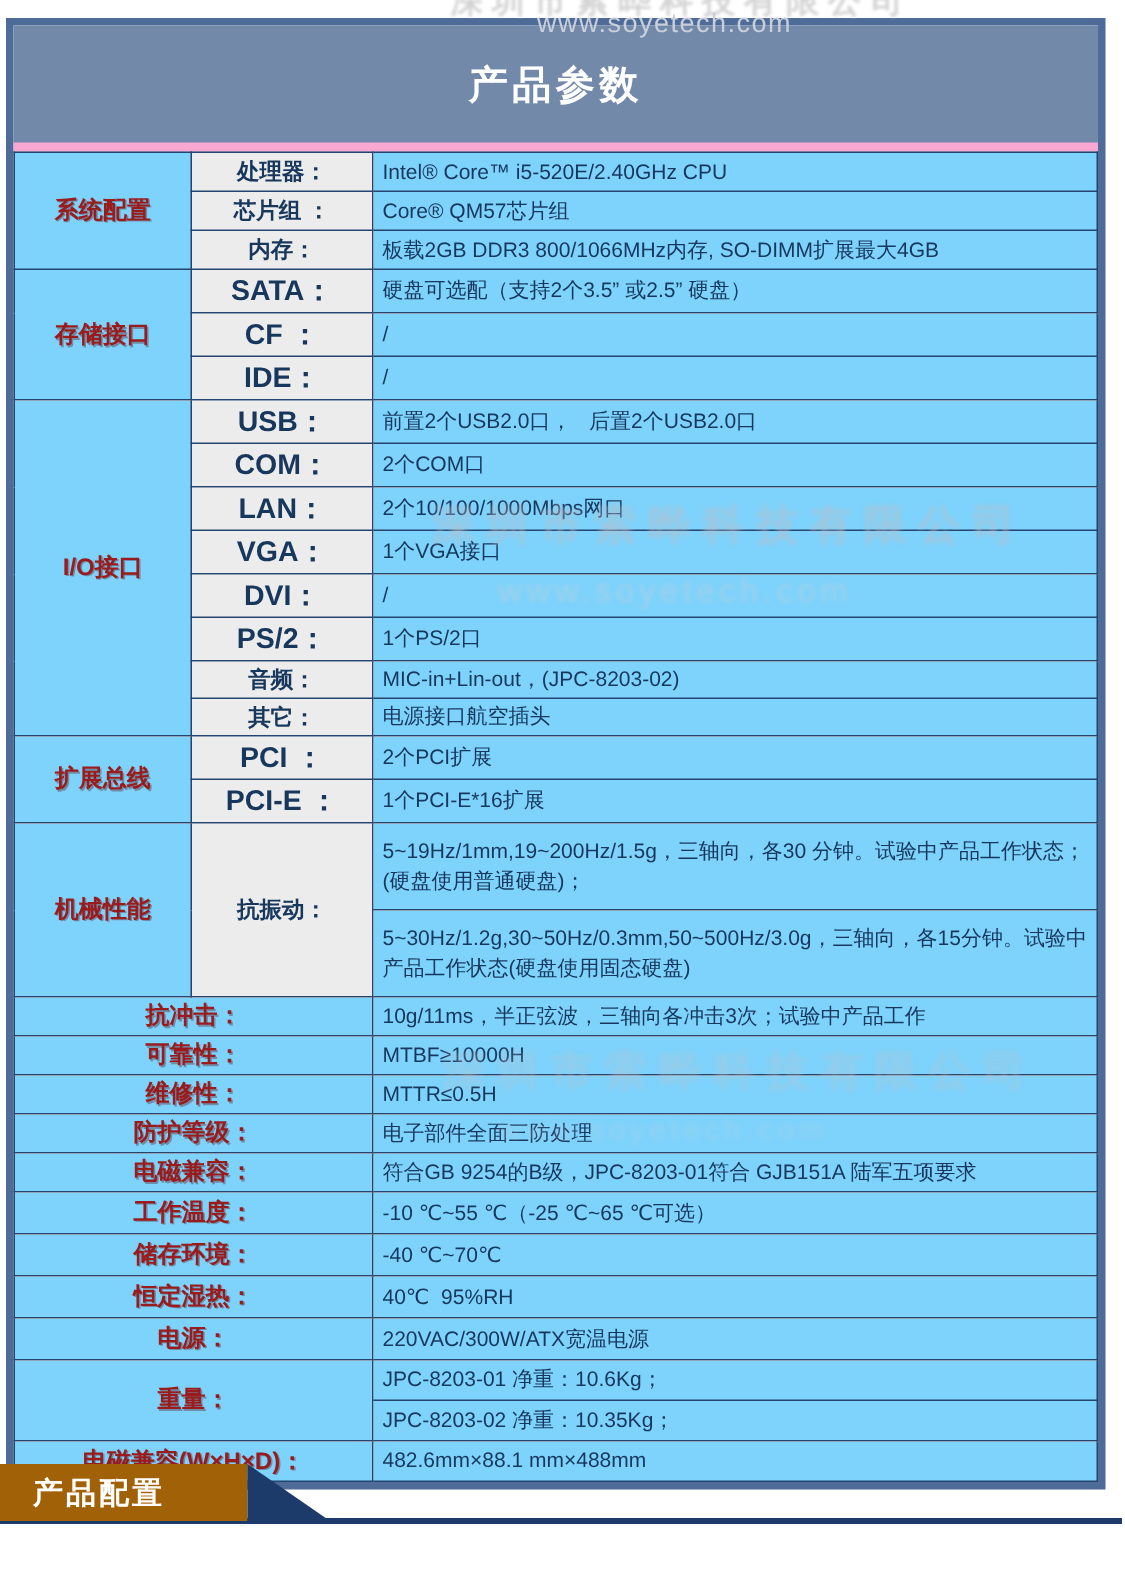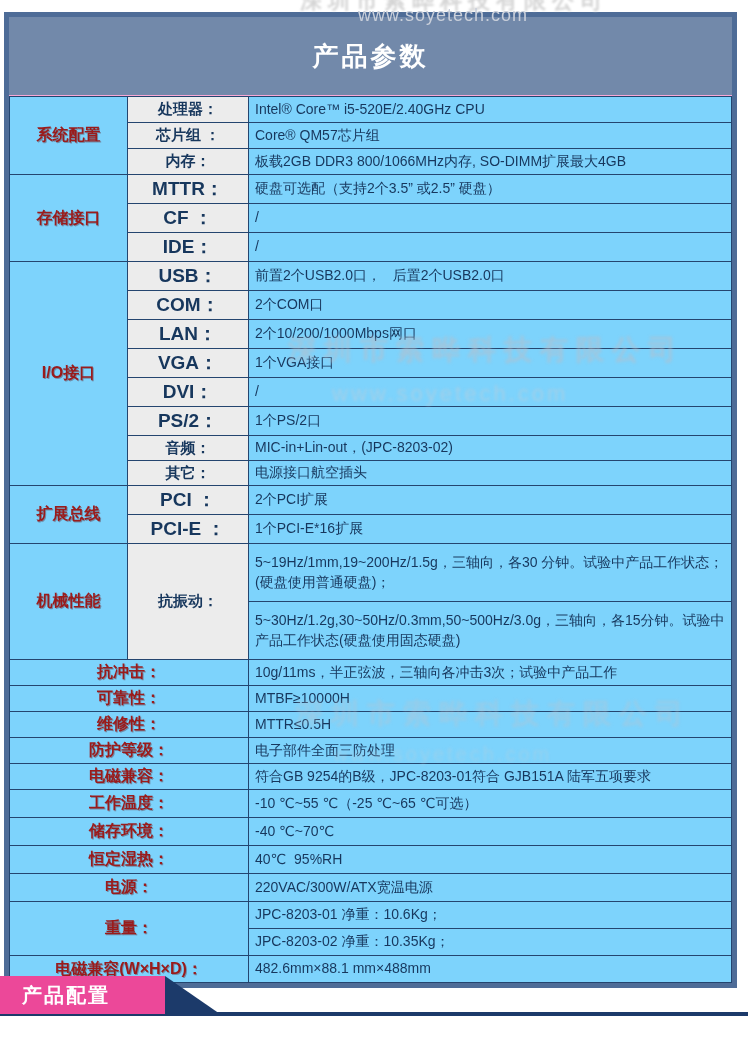--- a/index.html
+++ b/index.html
@@ -7,21 +7,21 @@
     width:750px;height:1046px;position:relative;overflow:hidden;background:#ffffff;
     font-family:"Liberation Sans","DejaVu Sans",sans-serif;
     -webkit-font-smoothing:antialiased;
   }
   
   .sheet{
     position:absolute;left:4px;top:12px;width:723px;
     border:5px solid #4e6c97;background:#ffffff;z-index:1;
   }
   .title-band{
-    height:78px;background:#7289aa;border-bottom:1px solid #f9a8d4;
+    height:78px;background:#7289aa;border-bottom:6px solid #f9a8d4;
     display:flex;align-items:center;justify-content:center;
   }
   .title-band span{
     color:#ffffff;font-size:26px;font-weight:bold;letter-spacing:3px;
   }
   table.spec{
     border-collapse:collapse;width:723px;table-layout:fixed;
   }
   table.spec td{
     border:1px solid #24456f;overflow:hidden;
@@ -52,21 +52,21 @@
   .wm-top-url{top:5px;left:358px;font-size:18px;color:#c9cfda;letter-spacing:1px;filter:blur(0.4px);}
   .wm-mid-company{top:331px;left:288px;font-size:28px;color:rgba(185,190,200,0.55);letter-spacing:8px;filter:blur(1.5px);font-weight:bold;}
   .wm-mid-url{top:381px;left:332px;font-size:22px;color:rgba(200,205,215,0.5);letter-spacing:3px;filter:blur(1.5px);}
   .wm-low-company{top:695px;left:295px;font-size:28px;color:rgba(190,195,205,0.38);letter-spacing:8px;filter:blur(1.6px);font-weight:bold;}
   .wm-low-url{top:743px;left:333px;font-size:20px;color:rgba(200,205,215,0.35);letter-spacing:3px;filter:blur(1.6px);}
   
   .banner-line{
     position:absolute;left:0;top:1012px;width:748px;height:4px;background:#1c3a6a;z-index:2;
   }
   .banner{
-    position:absolute;left:0;top:976px;width:165px;height:38px;background:#ec4899;z-index:3;
+    position:absolute;left:0;top:976px;width:165px;height:38px;background:#a16207;z-index:3;
     display:flex;align-items:center;
   }
   .banner::after{
     content:"";position:absolute;left:165px;top:0;width:0;height:0;
     border-bottom:38px solid #1c3a6a;border-right:55px solid transparent;
   }
   .banner span{
     color:#ffffff;font-size:20px;font-weight:bold;padding-left:22px;letter-spacing:2px;
   }
 </style>
@@ -101,21 +101,21 @@
       <td class="k">芯片组 ：</td>
       <td class="v">Core® QM57芯片组</td>
     </tr>
     <tr style="height:26px">
       <td class="k">内存：</td>
       <td class="v">板载2GB DDR3 800/1066MHz内存, SO-DIMM扩展最大4GB</td>
     </tr>
 
     <tr style="height:26px">
       <td class="g" rowspan="3">存储接口</td>
-      <td class="k en">MTTR：</td>
+      <td class="k en">SATA：</td>
       <td class="v">硬盘可选配（支持2个3.5” 或2.5” 硬盘）</td>
     </tr>
     <tr style="height:26px">
       <td class="k en">CF ：</td>
       <td class="v">/</td>
     </tr>
     <tr style="height:26px">
       <td class="k en">IDE：</td>
       <td class="v">/</td>
     </tr>
@@ -124,21 +124,21 @@
       <td class="g" rowspan="8">I/O接口</td>
       <td class="k en">USB：</td>
       <td class="v">前置2个USB2.0口，   后置2个USB2.0口</td>
     </tr>
     <tr style="height:25px">
       <td class="k en">COM：</td>
       <td class="v">2个COM口</td>
     </tr>
     <tr style="height:25px">
       <td class="k en">LAN：</td>
-      <td class="v">2个10/200/1000Mbps网口</td>
+      <td class="v">2个10/100/1000Mbps网口</td>
     </tr>
     <tr style="height:25px">
       <td class="k en">VGA：</td>
       <td class="v">1个VGA接口</td>
     </tr>
     <tr style="height:25px">
       <td class="k en">DVI：</td>
       <td class="v">/</td>
     </tr>
     <tr style="height:25px">

